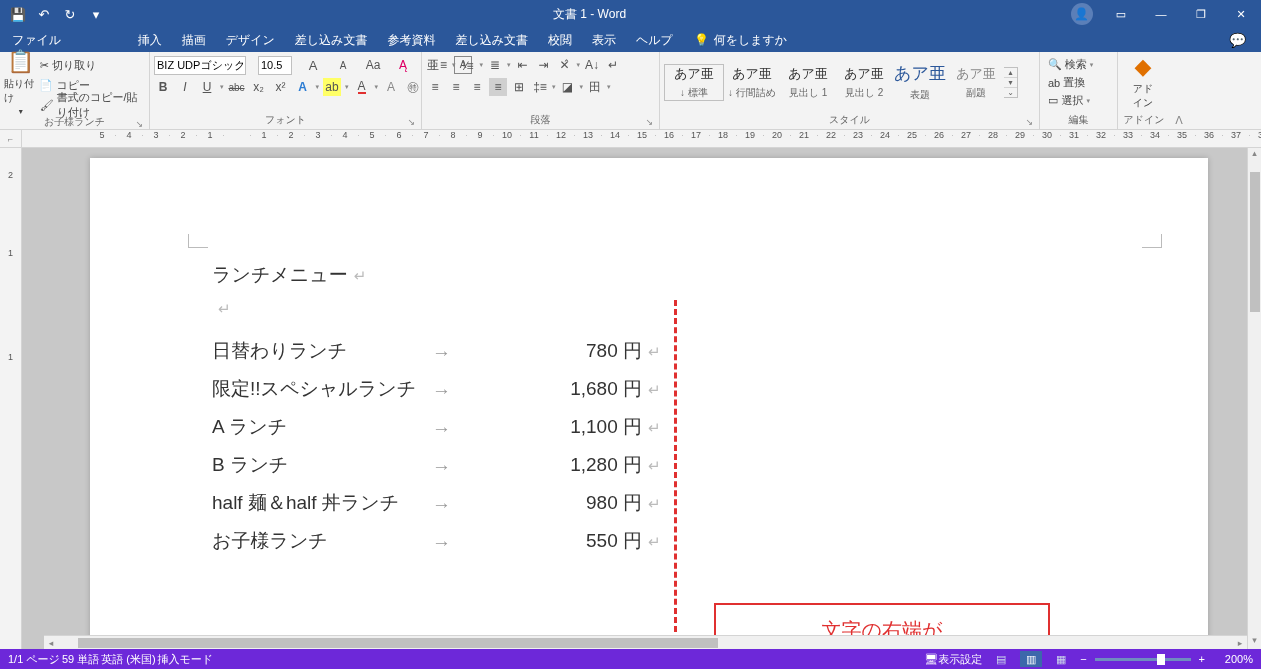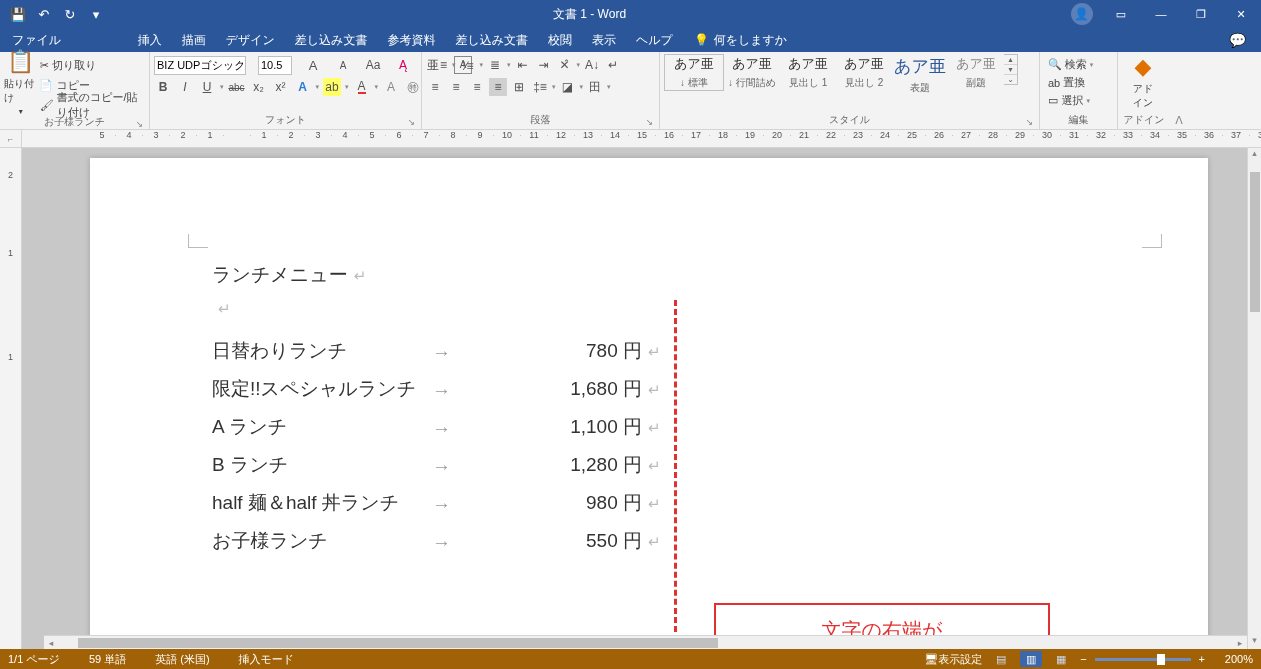--- a/index.html
+++ b/index.html
@@ -21,21 +21,21 @@
 .group-body { flex: 1; display: flex; align-items: flex-start; gap: 2px; }
 .group-label { text-align: center; font-size: 10px; color: #666; padding: 1px 0 2px 0; position: relative; }
 .group-label .launcher { position: absolute; right: 2px; bottom: 2px; font-size: 9px; color: #888; }
 .bigbtn { display: flex; flex-direction: column; align-items: center; justify-content: center; width: 42px; height: 56px; font-size: 10px; color: #444; gap: 2px; }
 .bigbtn .ico { font-size: 22px; }
 .smallrow { display: flex; align-items: center; gap: 3px; height: 18px; font-size: 11px; color: #444; }
 .smallbtn { min-width: 18px; height: 18px; display: inline-flex; align-items: center; justify-content: center; font-size: 12px; color: #555; padding: 0 2px; }
 .fontsel { border: 1px solid #c0c0c0; background: #fff; font-size: 11px; height: 19px; padding: 0 2px; }
 .sizesel { border: 1px solid #c0c0c0; background: #fff; font-size: 11px; width: 34px; height: 19px; padding: 0 2px; }
 .col { display: flex; flex-direction: column; gap: 2px; padding-top: 2px; }
-.styles-body { display: flex; gap: 0; align-items: flex-start; height: 56px; }
+.styles-body { display: flex; gap: 0; align-items: center; height: 56px; }
 .style-item { width: 56px; border: 1px solid transparent; display: flex; flex-direction: column; align-items: center; justify-content: center; font-size: 10px; color: #666; gap: 3px; }
 .style-item.first { border-color: #c0c0c0; width: 60px; }
 .style-item .sample { font-size: 13px; color: #333; font-family: "Yu Mincho", serif; }
 .style-item .sample.big { font-size: 17px; color: #2b579a; }
 .styles-more { width: 14px; display: flex; flex-direction: column; justify-content: space-between; border: 1px solid #c0c0c0; border-left: none; }
 .styles-more div { font-size: 8px; text-align: center; color: #666; flex:1; display:flex; align-items:center; justify-content:center; border-bottom:1px solid #d4d4d4;}
 .styles-more div:last-child{border:none;}
 .edit-col { display: flex; flex-direction: column; gap: 1px; padding-top: 2px; font-size: 11px; color: #444; }
 .edit-row { display: flex; align-items: center; gap: 3px; height: 17px; padding: 0 4px; }
 .collapse { width: 18px; display: flex; align-items: flex-end; justify-content: center; font-size: 11px; color: #888; padding-bottom: 2px; }
@@ -61,21 +61,21 @@
 .scrollbar-v .arrow-btn { height: 14px; text-align: center; font-size: 9px; color: #888; }
 .scrollbar-v .track { flex: 1; position: relative; }
 .scrollbar-v .thumb { position: absolute; top: 10px; left: 2px; width: 10px; height: 140px; background: #c0c0c0; }
 .scrollbar-h { position: absolute; left: 22px; bottom: 0; right: 14px; height: 14px; background: #f0f0f0; border-top: 1px solid #d4d4d4; display: flex; }
 .scrollbar-h .arrow-btn { width: 14px; text-align: center; font-size: 9px; color: #888; line-height: 14px; }
 .scrollbar-h .track { flex: 1; position: relative; }
 .scrollbar-h .thumb { position: absolute; left: 20px; top: 2px; height: 10px; width: 640px; background: #c0c0c0; }
 .corner-marks { position: absolute; }
 .cm-tl { left: 98px; top: 76px; border-left: 1px solid #bbb; border-bottom: 1px solid #bbb; width: 20px; height: 14px; }
 .cm-tr { right: 46px; top: 76px; border-right: 1px solid #bbb; border-bottom: 1px solid #bbb; width: 20px; height: 14px; }
-.statusbar { height: 20px; background: #a16207; color: #fff; font-size: 11px; display: flex; align-items: center; padding: 0 8px; gap: 29px; }
+.statusbar { height: 20px; background: #6d28d9; color: #fff; font-size: 11px; display: flex; align-items: center; padding: 0 8px; gap: 2px; }
 .status-right { margin-left: auto; display: flex; align-items: center; gap: 8px; }
 .view-btn { width: 22px; height: 16px; display: inline-flex; align-items: center; justify-content: center; color: #cbd6ea; font-size: 11px; }
 .view-btn.active { color: #fff; background: #3c68ab; }
 .zoom-slider { width: 96px; height: 3px; background: #6f8cc0; position: relative; display: inline-block; }
 .zoom-slider .knob { position: absolute; left: 62px; top: -4px; width: 8px; height: 11px; background: #fff; }
 .zoom-pct { min-width: 40px; text-align: right; }
 .hl { background: #ffff66; }
 .colorbarA { border-bottom: 2px solid #e03030; display:inline-block; line-height:12px;}
 </style>
 </head>

